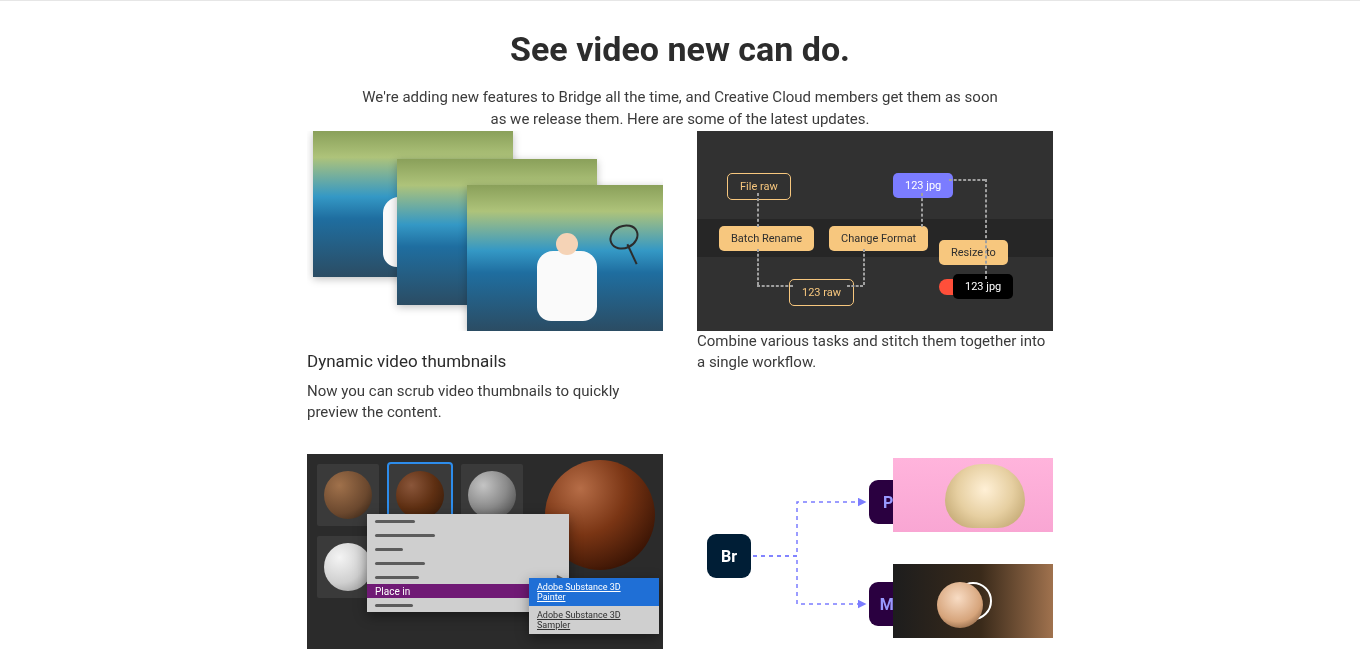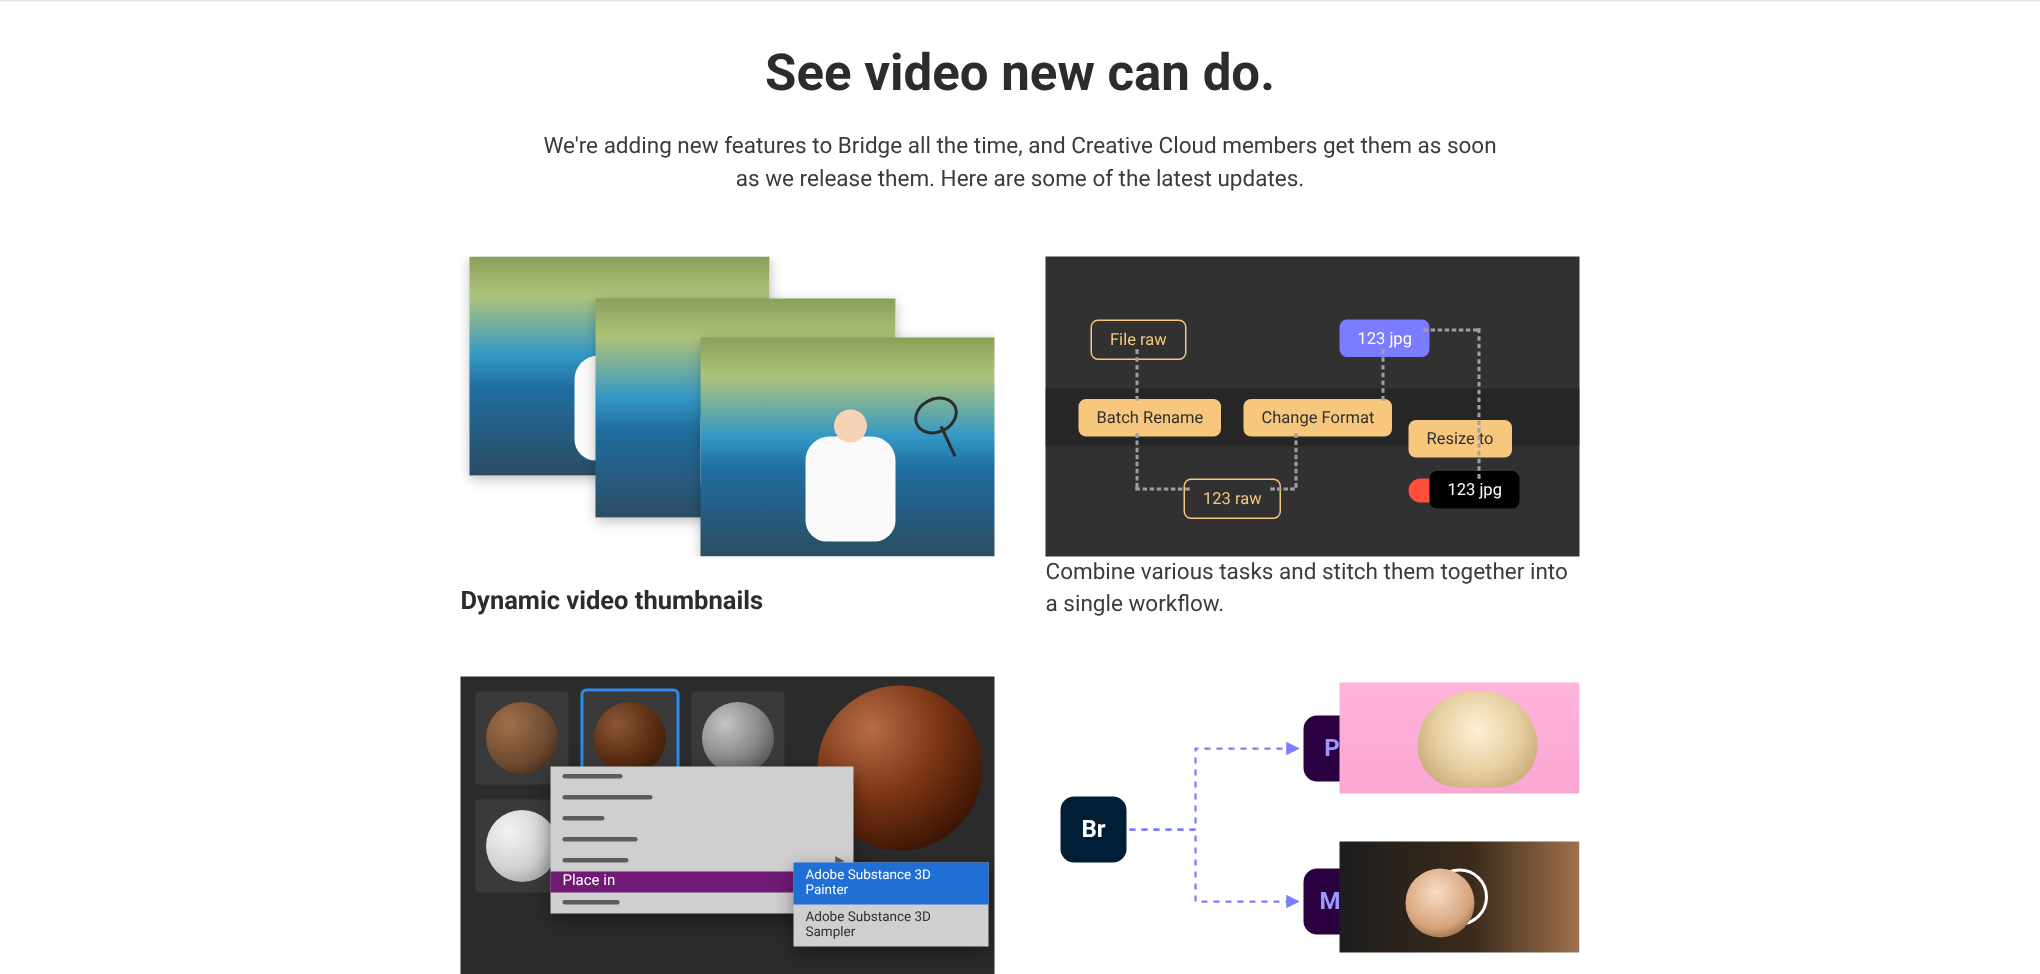--- a/index.html
+++ b/index.html
@@ -23,40 +23,39 @@
     text-align: center;
     color: #2c2c2c;
     margin-bottom: 18px;
   }
   .subhead {
     font-size: 15px;
     text-align: center;
     color: #3b3b3b;
     max-width: 640px;
     line-height: 1.45;
-    margin-bottom: 40px;
   }
   .grid {
     display: grid;
     grid-template-columns: 1fr 1fr;
     column-gap: 34px;
     row-gap: 30px;
     width: 746px;
   }
   .feature { display: flex; flex-direction: column; }
   .thumb {
     width: 356px;
     height: 200px;
     background: #333;
     position: relative;
     overflow: hidden;
   }
   .feature h3 {
     font-size: 17px;
-    font-weight: 700;
+    font-weight: 400;
     margin-top: 20px;
     margin-bottom: 10px;
     color: #2c2c2c;
   }
   .feature p {
     font-size: 15px;
     color: #3b3b3b;
     line-height: 1.45;
   }
 
@@ -204,20 +203,21 @@
     position: absolute;
     top: 124px; left: 222px;
     width: 130px;
     background: #cfcfcf;
     box-shadow: 0 4px 12px rgba(0,0,0,.4);
     font-size: 9px;
   }
   .sub .srow {
     padding: 4px 8px;
     color: #2f2f2f;
+    text-decoration: underline;
   }
   .sub .srow.hi { background: #1f6fd6; color: #fff; }
 
   
   .thumb.apps { background: #fff; position: relative; }
   .chip {
     position: absolute;
     width: 44px; height: 44px;
     border-radius: 9px;
     display: flex;
@@ -289,20 +289,21 @@
             <div class="racket"></div>
           </div>
         <div class="frame f2">
             <div class="racket"></div>
           </div>
         <div class="frame f3">
             <div class="racket"></div>
           </div>
       </div>
       <h3>Dynamic video thumbnails</h3>
+      <p>Now you can scrub video thumbnails to quickly preview the content.</p>
     </div>
 
     <div class="feature">
       <div class="thumb workflow">
         <div class="wf-band"></div>
 
         <div class="pill pill-outline" style="top:42px; left:30px;">File raw</div>
         <div class="pill pill-purple" style="top:42px; left:196px;">123 jpg</div>
 
         <div class="pill pill-solid" style="top:95px; left:22px;">Batch Rename</div>

